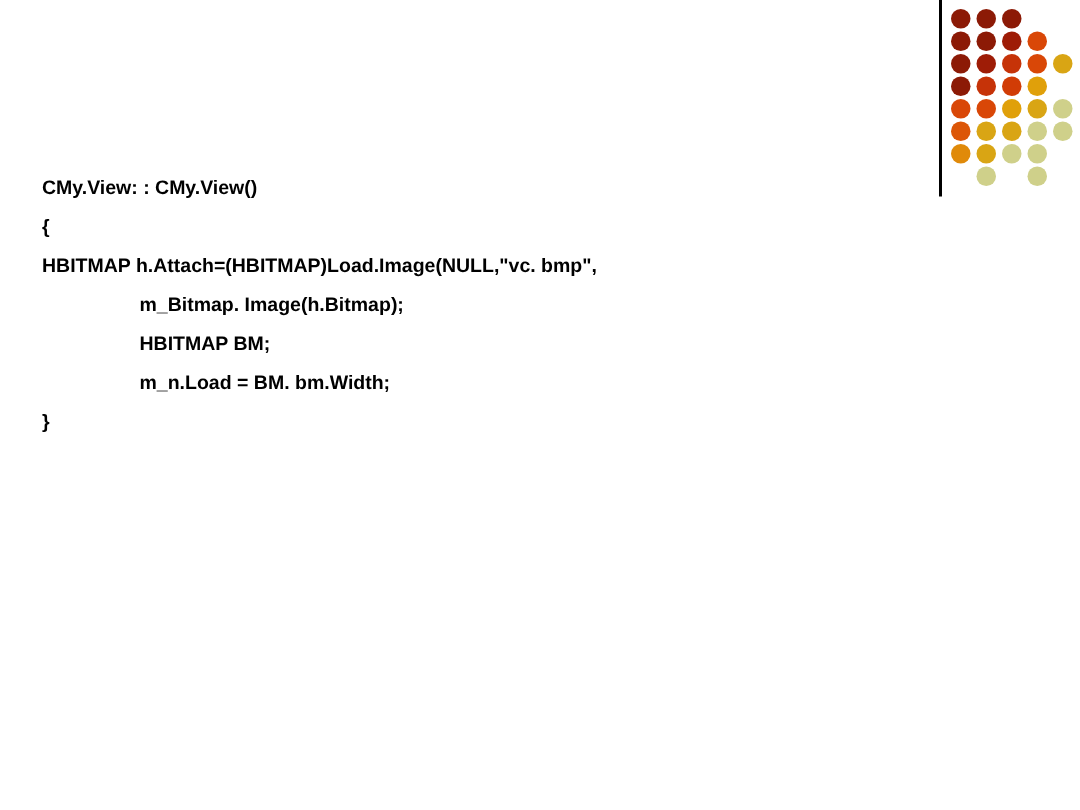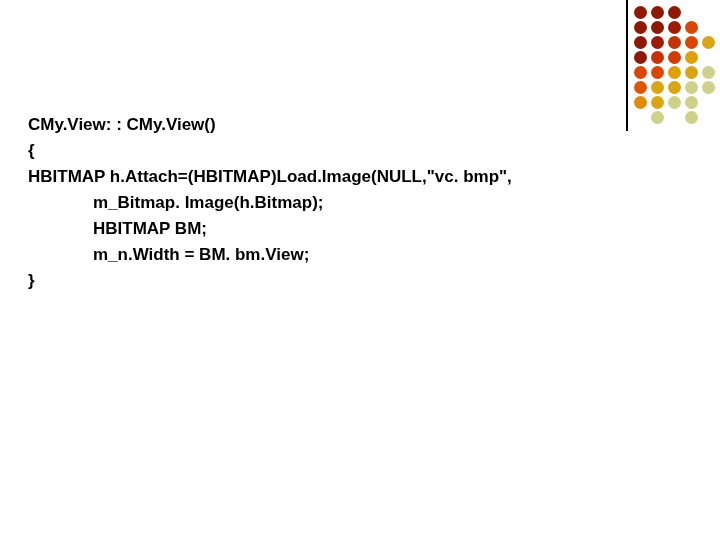--- a/index.html
+++ b/index.html
@@ -44,21 +44,21 @@
 
   
   #code-block {
     position: absolute;
     left: 28px;
     top: 112px;
     width: 690px;
   }
   .code-line {
     font-family: "Liberation Sans", sans-serif;
-    font-size: 17px;
+    font-size: 13px;
     font-weight: bold;
     line-height: 26px;
     color: #000000;
     white-space: pre;
     letter-spacing: 0px;
   }
   .code-line.indent {
     padding-left: 65px;
   }
 </style>
@@ -103,17 +103,17 @@
       <div class="motif-dot" style="left: 17px; top: 105px; background: rgb(207, 208, 138);"></div>
       <div class="motif-dot" style="left: 51px; top: 105px; background: rgb(207, 208, 138);"></div>
     </div>
 
   <div id="code-block">
       <div class="code-line">CMy.View: : CMy.View()</div>
       <div class="code-line">{</div>
       <div class="code-line">HBITMAP h.Attach=(HBITMAP)Load.Image(NULL,"vc. bmp",</div>
       <div class="code-line indent">m_Bitmap. Image(h.Bitmap);</div>
       <div class="code-line indent">HBITMAP BM;</div>
-      <div class="code-line indent">m_n.Width = BM. bm.View;</div>
+      <div class="code-line indent">m_n.Load = BM. bm.Width;</div>
       <div class="code-line">}</div>
     </div>
 
 </div>
 
 </body></html>

